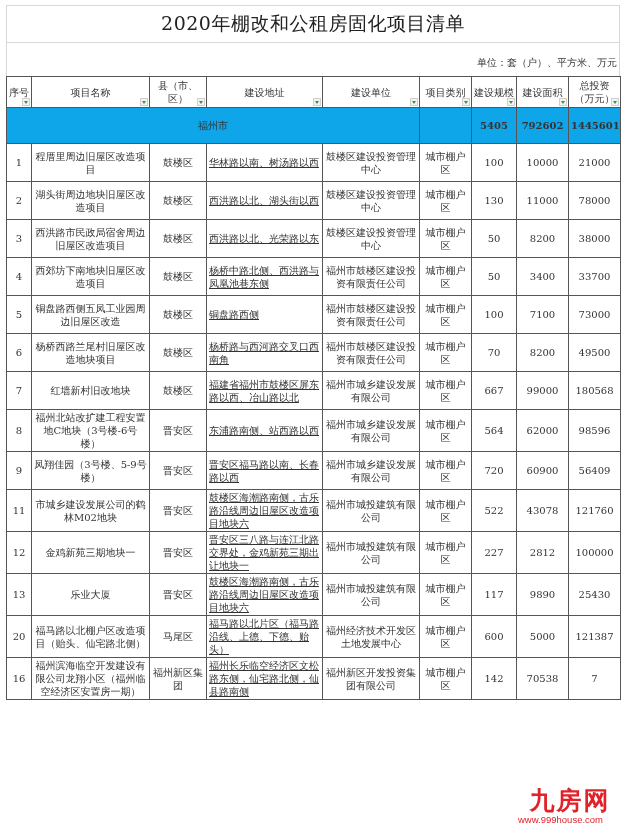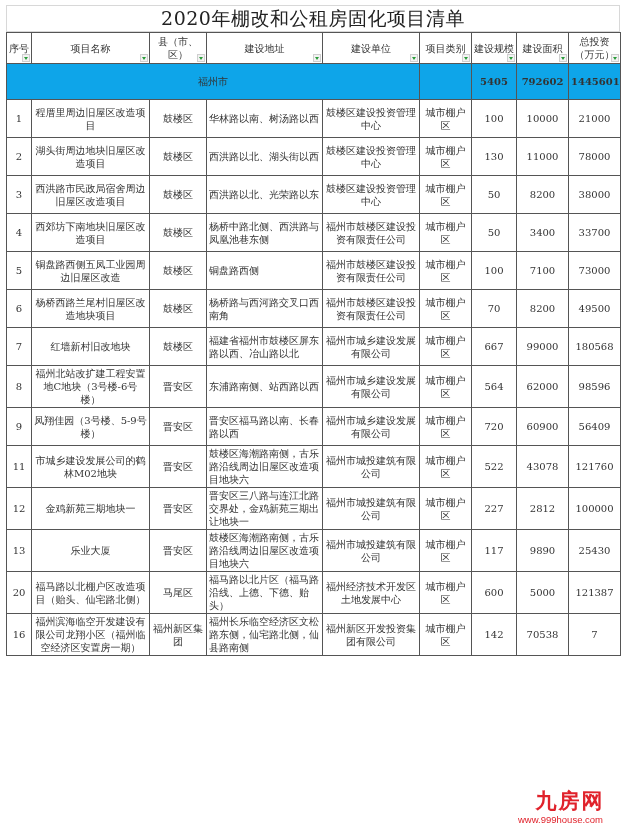--- a/index.html
+++ b/index.html
@@ -1,39 +1,40 @@
 <!DOCTYPE html>
 <html><head>
 <meta charset="utf-8">
 <style>
   * { box-sizing: border-box; margin: 0; padding: 0; }
   html, body { width: 625px; height: 832px; background: #ffffff; overflow: hidden; }
   body { font-family: "DejaVu Serif", "Liberation Serif", serif; color: #333; position: relative; }
   .sheet { position: absolute; left: 6px; top: 5px; width: 614px; }
-  .title-row { height: 27px; border: 1px solid #d8d8d8; border-bottom: 1px solid #d8d8d8; display: flex; align-items: center; justify-content: center; font-size: 19px; color: #222; letter-spacing: 0.5px; }
+  .title-row { height: 38px; border: 1px solid #d8d8d8; border-bottom: 1px solid #d8d8d8; display: flex; align-items: center; justify-content: center; font-size: 19px; color: #222; letter-spacing: 0.5px; }
   .unit-row { height: 33px; border-left: 1px solid #d8d8d8; border-right: 1px solid #d8d8d8; display: flex; align-items: flex-end; justify-content: flex-end; font-size: 10px; padding: 0 2px 6px 0; color: #333; }
   table { border-collapse: collapse; table-layout: fixed; width: 614px; }
   td, th { border: 1px solid #555; font-size: 10px; font-weight: normal; text-align: center; vertical-align: middle; line-height: 13px; padding: 1px 2px; color: #333; position: relative; }
   th { height: 31px; background: #fff; }
-  td.left { text-align: left; }
+  td.left { text-align: left; text-decoration: underline; }
   .dd { position: absolute; right: 1px; bottom: 1px; width: 8px; height: 8px; background: #f2f2f2; border: 1px solid #cfcfcf; }
   .dd::after { content: ""; position: absolute; left: 1px; top: 2px; border-left: 2.5px solid transparent; border-right: 2.5px solid transparent; border-top: 3px solid #2a9d3a; }
   tr.total td { height: 37px; }
   tr.city td { height: 36px; background: #0ea5e9; }
   tr.city td.num { font-weight: bold; }
   tr.row td { height: 38px; }
   .watermark { position: absolute; left: 518px; top: 788px; width: 104px; height: 42px; pointer-events: none; }
-  .wm-cn { font-family: "DejaVu Sans", sans-serif; font-size: 21px; font-weight: bold; color: #e0222b; letter-spacing: 2px; line-height: 26px; text-align: center; }
+  .wm-cn { font-family: "DejaVu Sans", sans-serif; font-size: 25px; font-weight: bold; color: #e0222b; letter-spacing: 2px; line-height: 26px; text-align: center; }
   .wm-url { font-family: "Liberation Sans", sans-serif; font-size: 9.5px; color: #e0222b; text-align: left; line-height: 11px; }
 </style>
 </head>
 <body>
 
 <div class="sheet">
   <div class="title-row">2020年棚改和公租房固化项目清单</div>
+  <div class="unit-row">单位：套（户）、平方米、万元</div>
 
   <table>
     <colgroup>
       <col style="width:25px">
         <col style="width:118px">
         <col style="width:57px">
         <col style="width:116px">
         <col style="width:97px">
         <col style="width:52px">
         <col style="width:45px">

